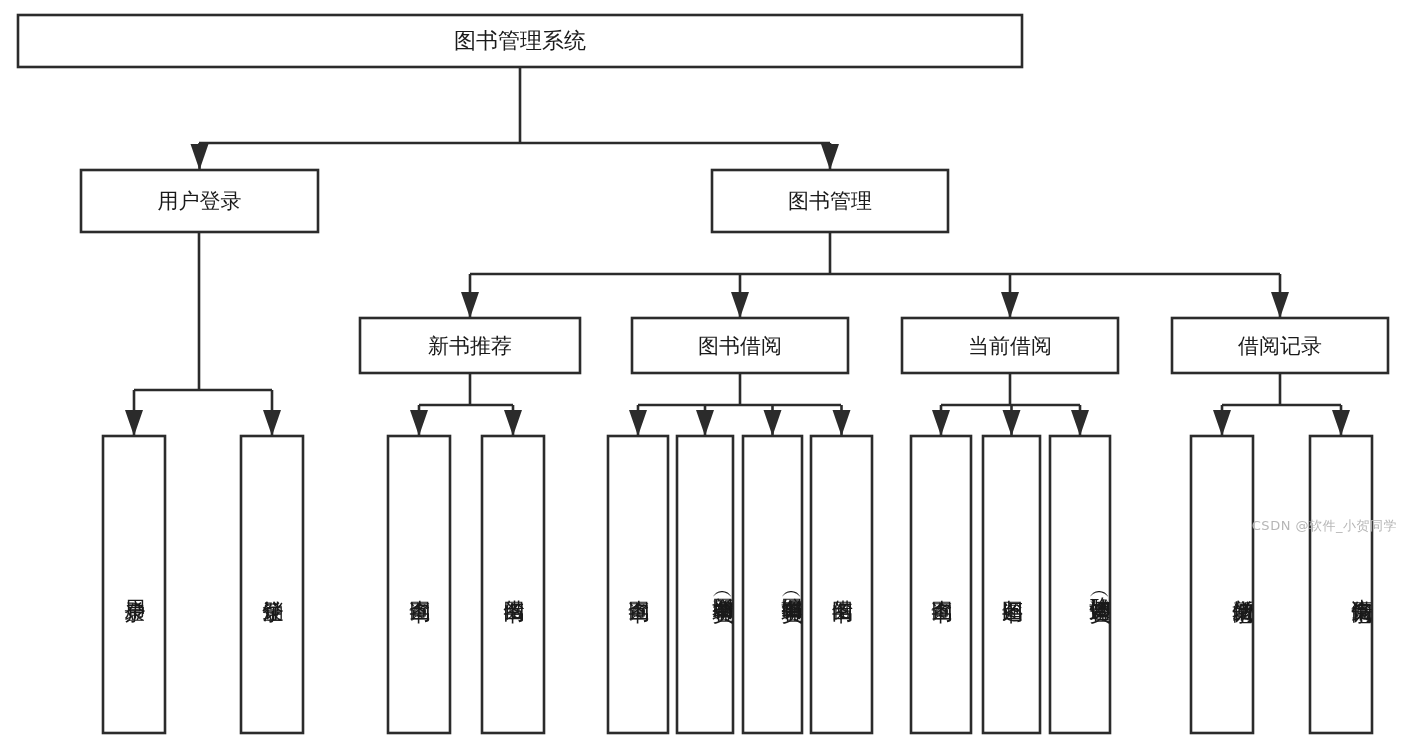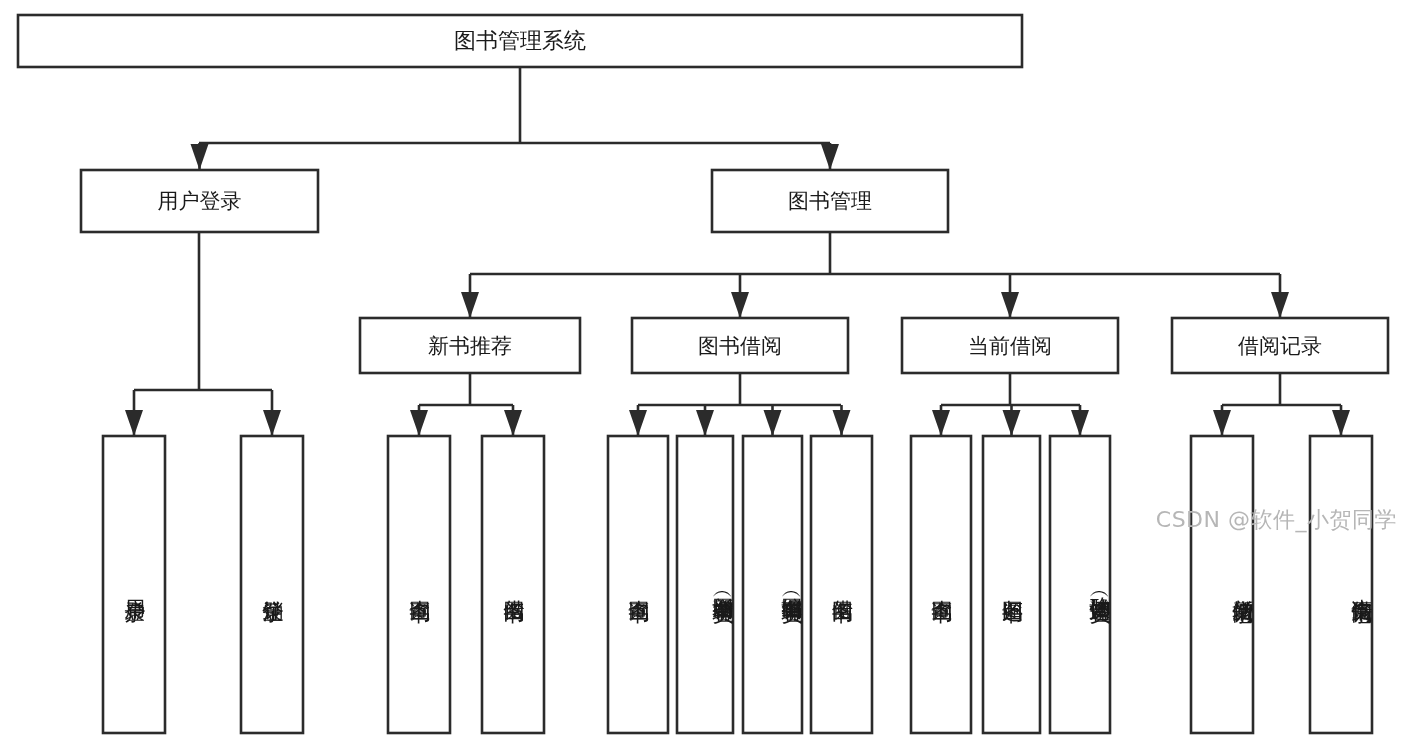--- a/index.html
+++ b/index.html
@@ -67,21 +67,21 @@
     pointer-events: none;
   }
   .vlabel.centered {
     align-items: center;
   }
   #watermark {
     position: absolute;
     right: 8px;
     bottom: 4px;
     font-family: "DejaVu Sans", "Liberation Sans", sans-serif;
-    font-size: 22px;
+    font-size: 13px;
     color: #b6b6b6;
     letter-spacing: 0.5px;
     white-space: nowrap;
     text-align: center;
   }
 </style>
 </head>
 <body>
 
 <div id="diagram-root">

